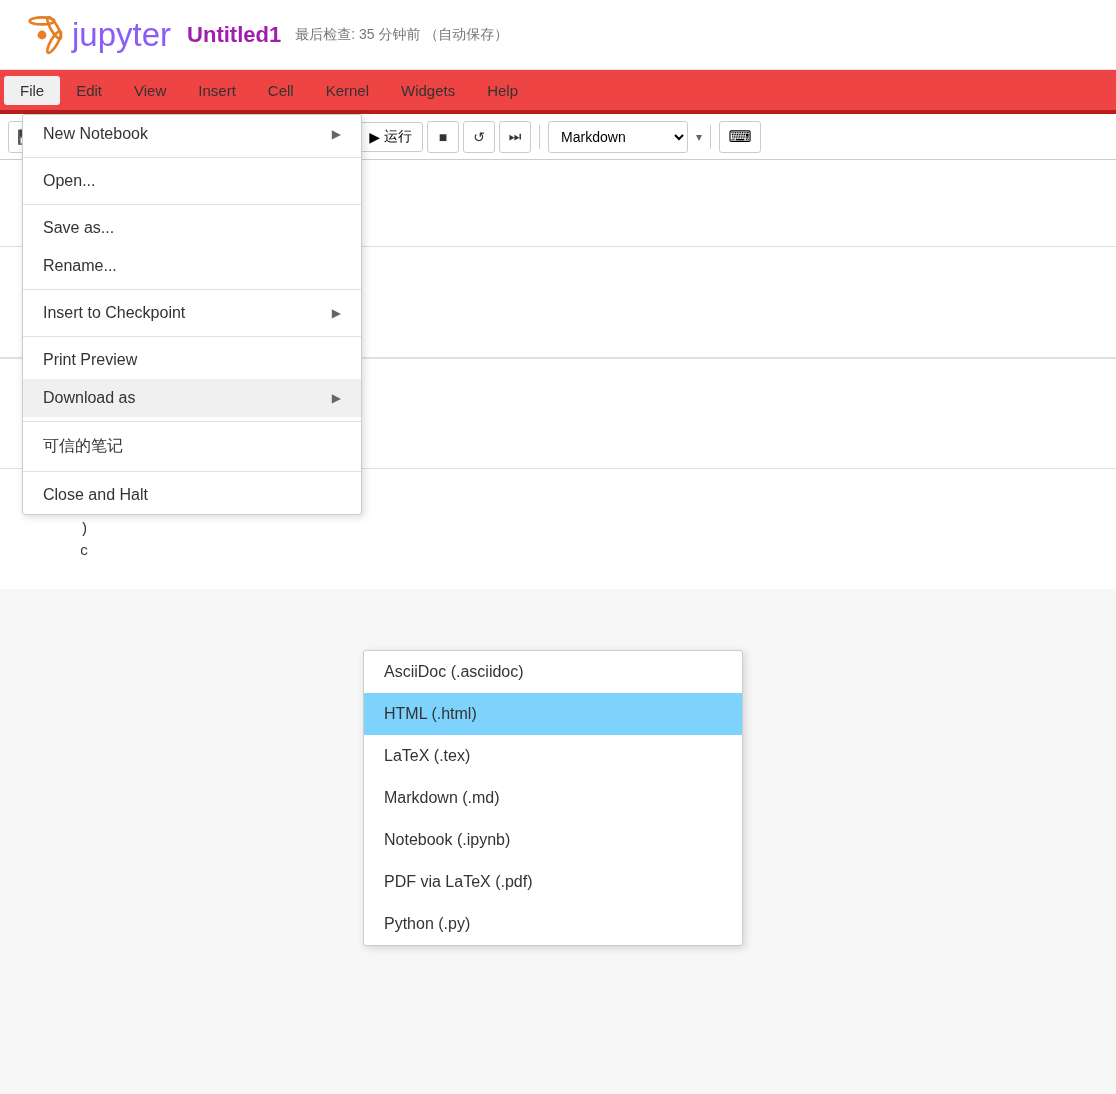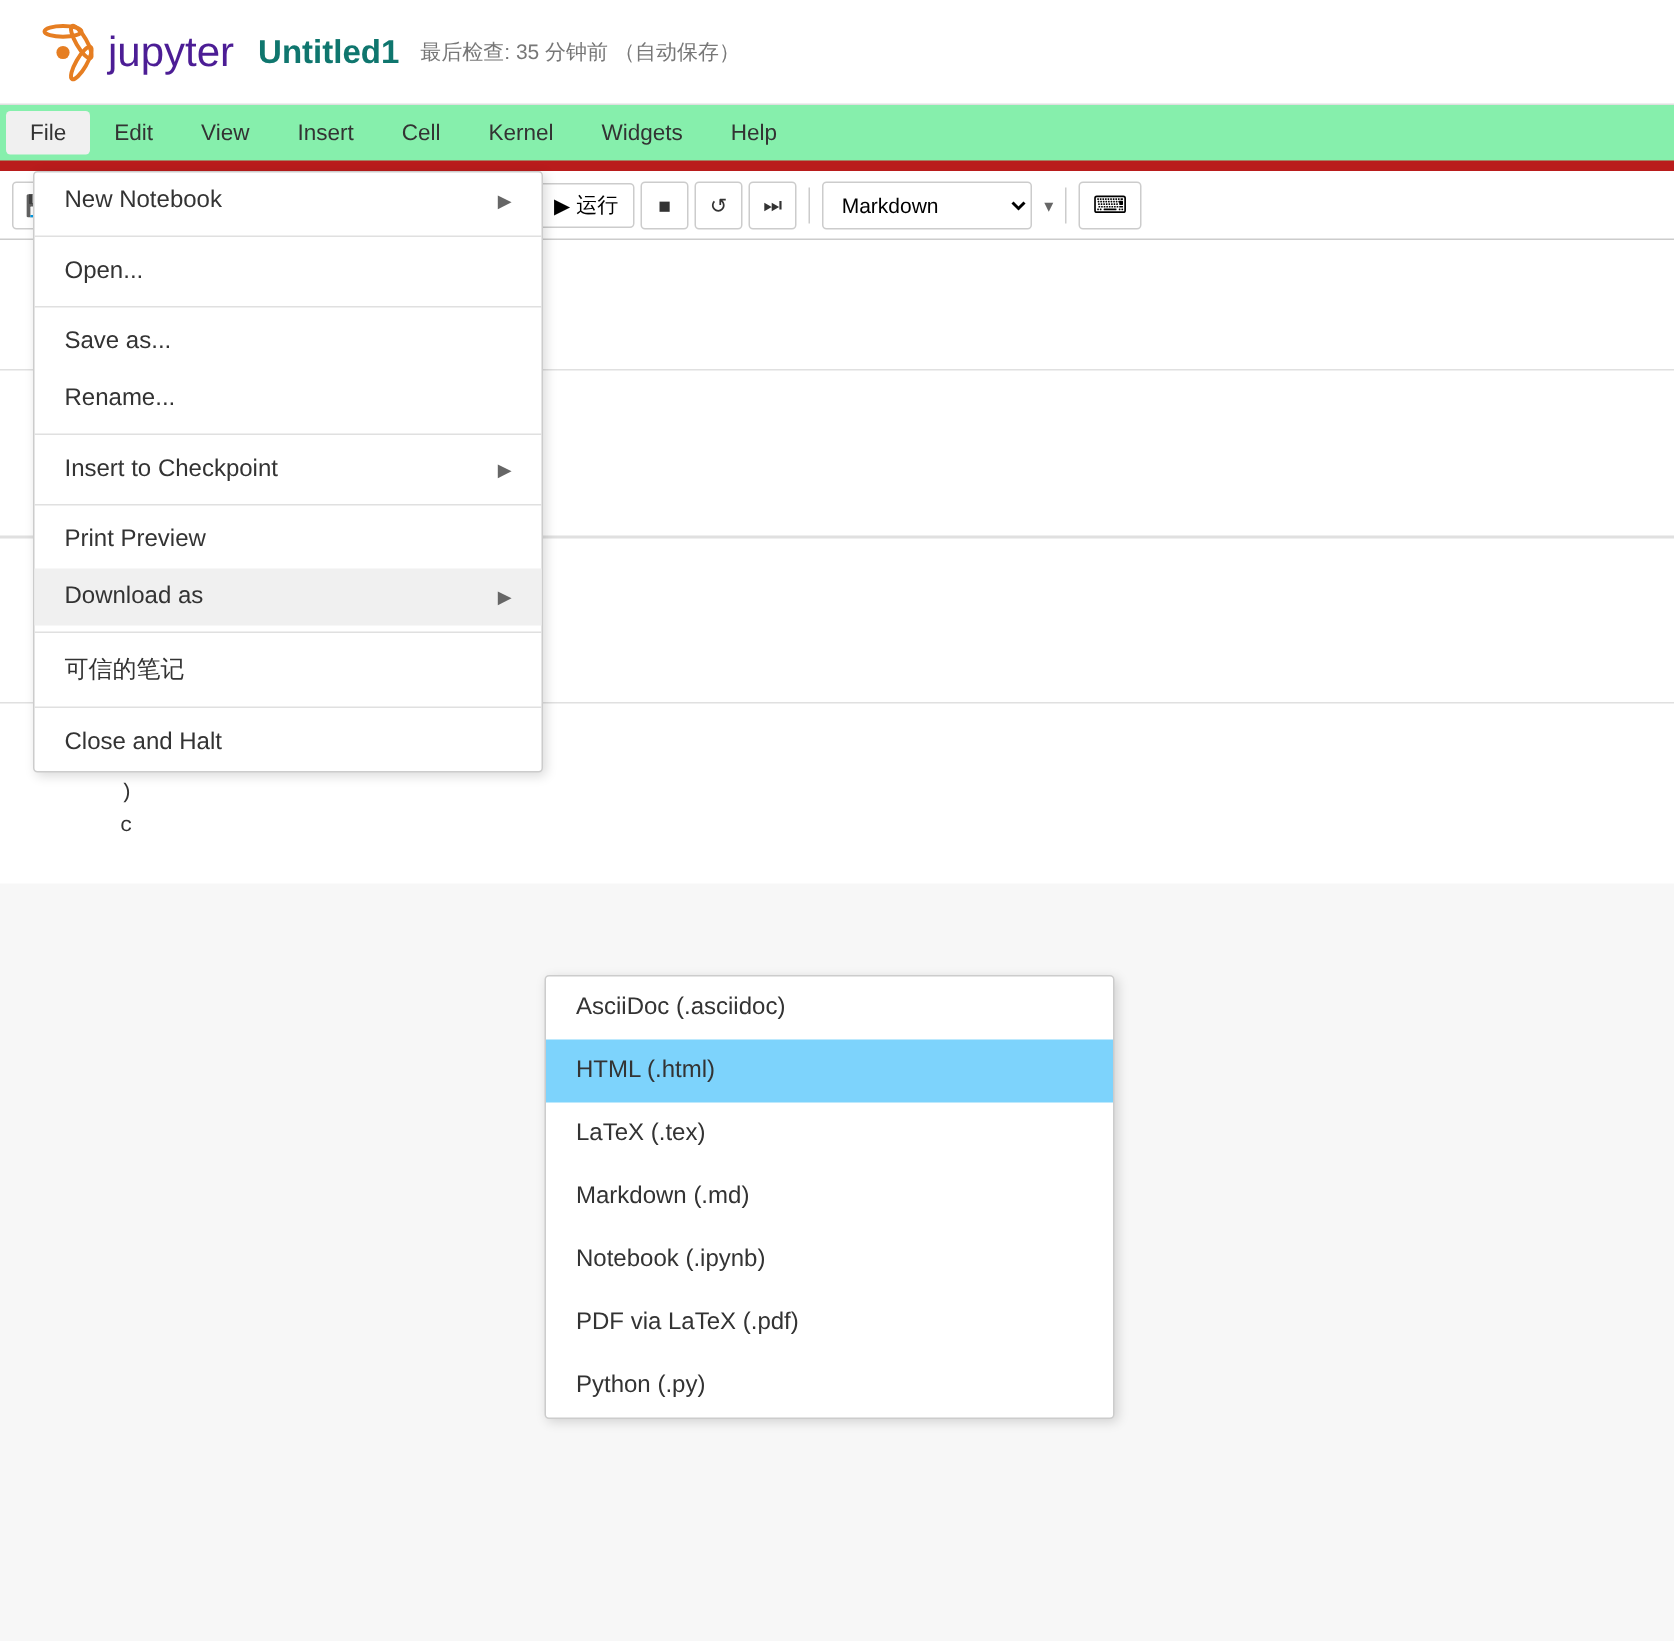--- a/index.html
+++ b/index.html
@@ -30,23 +30,23 @@
     }
     .jupyter-icon {
       width: 44px;
       height: 44px;
     }
 
     
     #menubar {
       display: flex;
       align-items: center;
-      background: #86efac;
+      background: #ef4444;
       height: 44px;
-      border-bottom: 7px solid #b91c1c;
+      border-bottom: 4px solid #b91c1c;
       padding: 0 4px;
     }
     .menu-item {
       padding: 6px 16px;
       cursor: pointer;
       font-size: 15px;
       color: #333;
       border-radius: 3px;
       position: relative;
     }
@@ -200,23 +200,23 @@
 
 <div id="header">
   <div id="jupyter-logo">
 
     <svg class="jupyter-icon" viewBox="0 0 100 100">
       <ellipse cx="50" cy="18" rx="28" ry="8" fill="none" stroke="#e67e22" stroke-width="6"></ellipse>
       <ellipse cx="50" cy="18" rx="28" ry="8" fill="none" stroke="#e67e22" stroke-width="6" transform="rotate(60,50,50)"></ellipse>
       <ellipse cx="50" cy="18" rx="28" ry="8" fill="none" stroke="#e67e22" stroke-width="6" transform="rotate(120,50,50)"></ellipse>
       <circle cx="50" cy="50" r="10" fill="#e67e22"></circle>
     </svg>
-    <span style="font-size:28px;font-weight:300;color:#4c1d95;">jupyter</span>
-  </div>
-  <span style="font-size:22px;font-weight:600;color:#0f766e;margin-right:14px;">Untitled1</span>
+    <span style="font-size:33px;font-weight:300;color:#8b5cf6;">jupyter</span>
+  </div>
+  <span style="font-size:22px;font-weight:600;color:#a21caf;margin-right:14px;">Untitled1</span>
   <span style="font-size:14px;color:#777;">最后检查: 35 分钟前  （自动保存）</span>
 </div>
 
 <div id="menubar">
   <div class="menu-item active">File</div>
   <div class="menu-item">Edit</div>
   <div class="menu-item">View</div>
   <div class="menu-item">Insert</div>
   <div class="menu-item">Cell</div>
   <div class="menu-item">Kernel</div>

